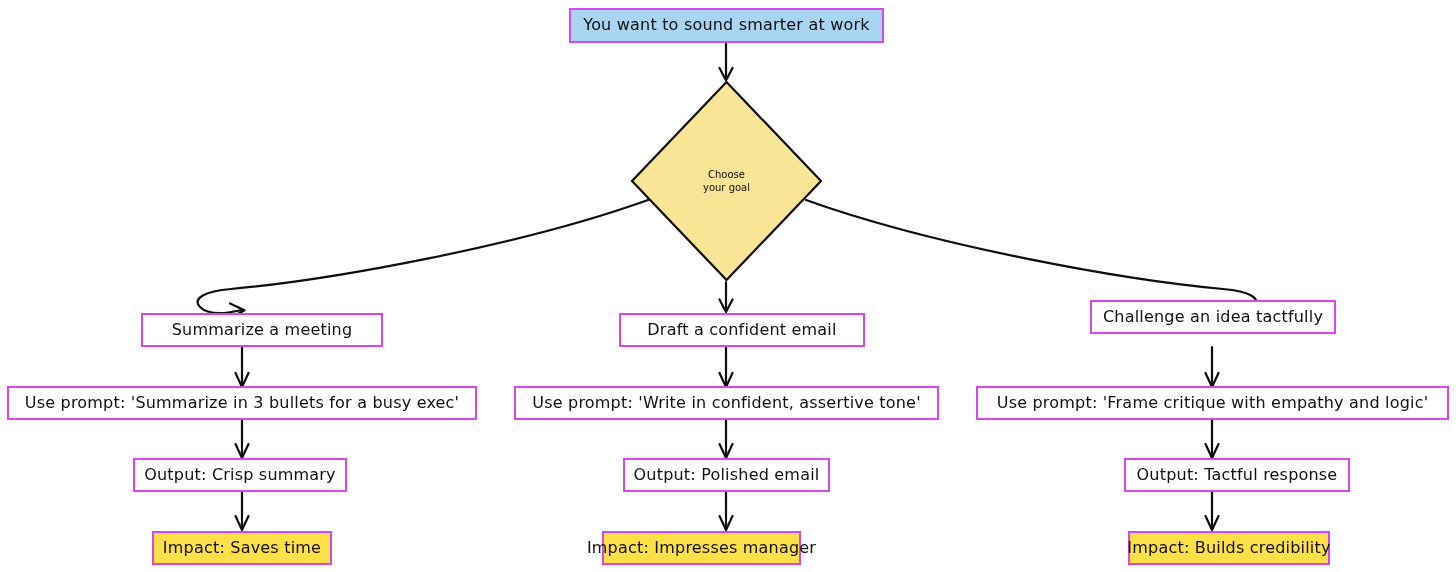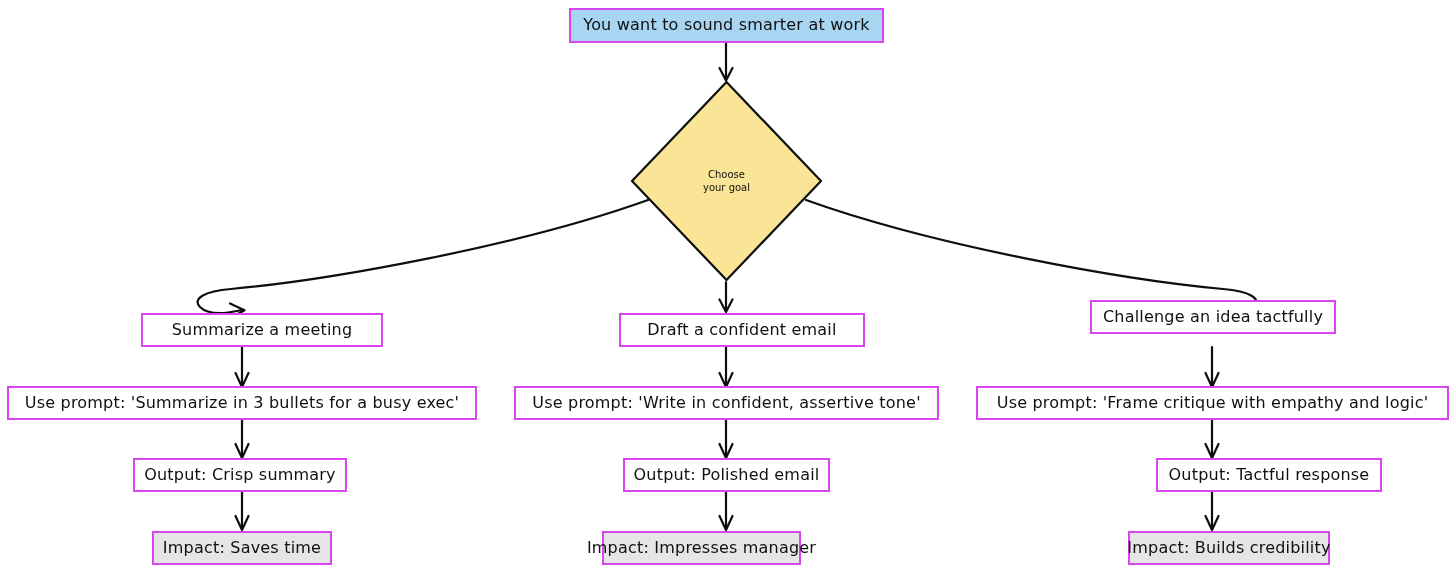--- a/index.html
+++ b/index.html
@@ -35,21 +35,21 @@
     color: #101010;
     font-size: 16px;
     letter-spacing: .2px;
     line-height: 1.15;
     white-space: nowrap;
   }
   .node.start {
     background: #a8d5f2;
   }
   .node.impact {
-    background: #e5e5e5;
+    background: #fde047;
   }
   .diamond-wrap {
     position: absolute;
   }
   .diamond-wrap svg {
     position: absolute;
     left: 0;
     top: 0;
   }
   .diamond-label {
@@ -141,17 +141,17 @@
   <div class="node" style="left:514px; top:386px; width:425px; height:34px;">Use prompt: 'Write in confident, assertive tone'</div>
 
   <div class="node" style="left:623px; top:458px; width:207px; height:34px;text-align:right;">Output: Polished email</div>
 
   <div class="node impact" style="left:602px; top:531px; width:199px; height:34px;">Impact: Impresses manager</div>
 
   <div class="node" style="left:1090px; top:300px; width:246px; height:34px;">Challenge an idea tactfully</div>
 
   <div class="node" style="left:976px; top:386px; width:473px; height:34px;">Use prompt: 'Frame critique with empathy and logic'</div>
 
-  <div class="node" style="left:1156px; top:458px; width:226px; height:34px;">Output: Tactful response</div>
+  <div class="node" style="left:1124px; top:458px; width:226px; height:34px;">Output: Tactful response</div>
 
   <div class="node impact" style="left:1128px; top:531px; width:202px; height:34px;">Impact: Builds credibility</div>
 
 </div>
 
 </body></html>

